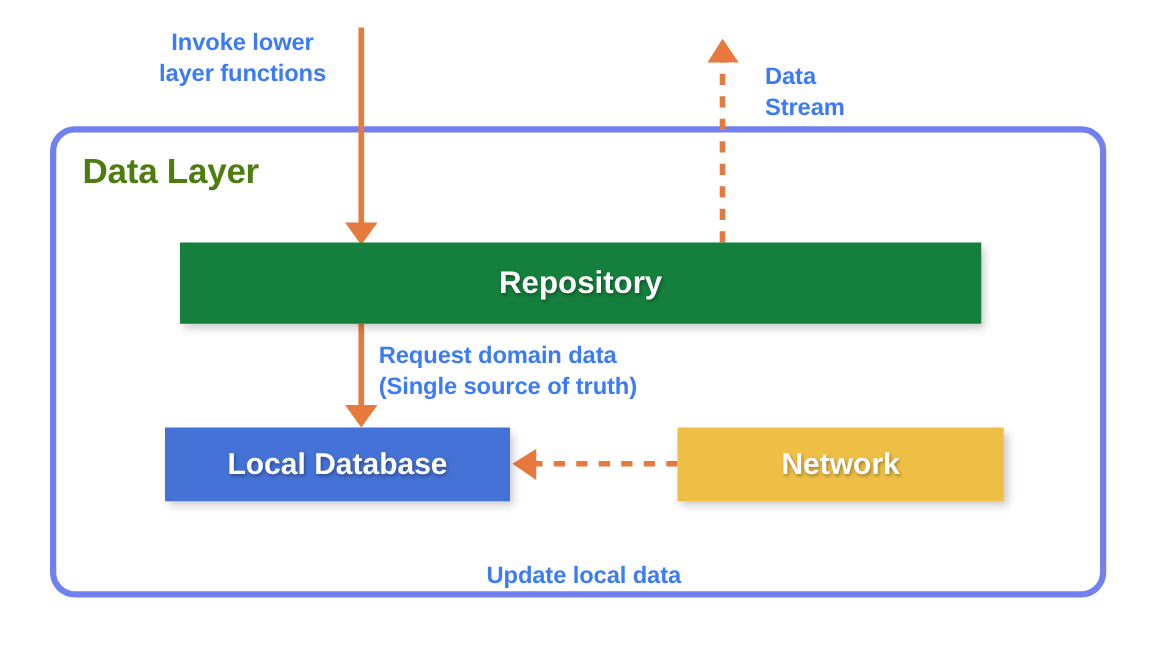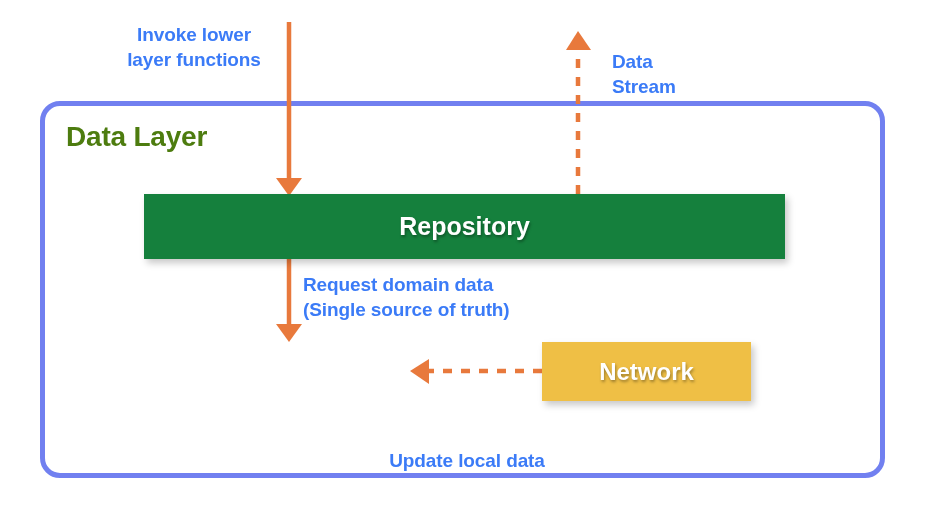--- a/index.html
+++ b/index.html
@@ -66,21 +66,21 @@
     left: 132px;
     top: 342px;
     width: 276px;
     height: 59px;
     background: #4572d6;
     font-size: 24px;
   }
   .node-network {
     left: 542px;
     top: 342px;
-    width: 209px;
+    width: 261px;
     height: 59px;
     background: #efbf45;
     font-size: 24px;
   }
 
   
   .label {
     position: absolute;
     color: #3b7bf7;
     font-size: 19px;
@@ -153,20 +153,23 @@
     <g>
       <line x1="542" y1="371" x2="428" y2="371" stroke="#e8793c" stroke-width="4.5" stroke-dasharray="9 9" stroke-linecap="butt"></line>
       <polygon points="429,359 429,384 410,371" fill="#e8793c"></polygon>
     </g>
   </svg>
 
   <div class="node node-repository">
     <span>Repository</span>
   </div>
 
+  <div class="node node-local-database">
+    <span>Local Database</span>
+  </div>
 
   <div class="node node-network">
     <span>Network</span>
   </div>
 
   <div class="label label-invoke">Invoke lower
 layer functions</div>
 
   <div class="label label-data-stream">Data
 Stream</div>

